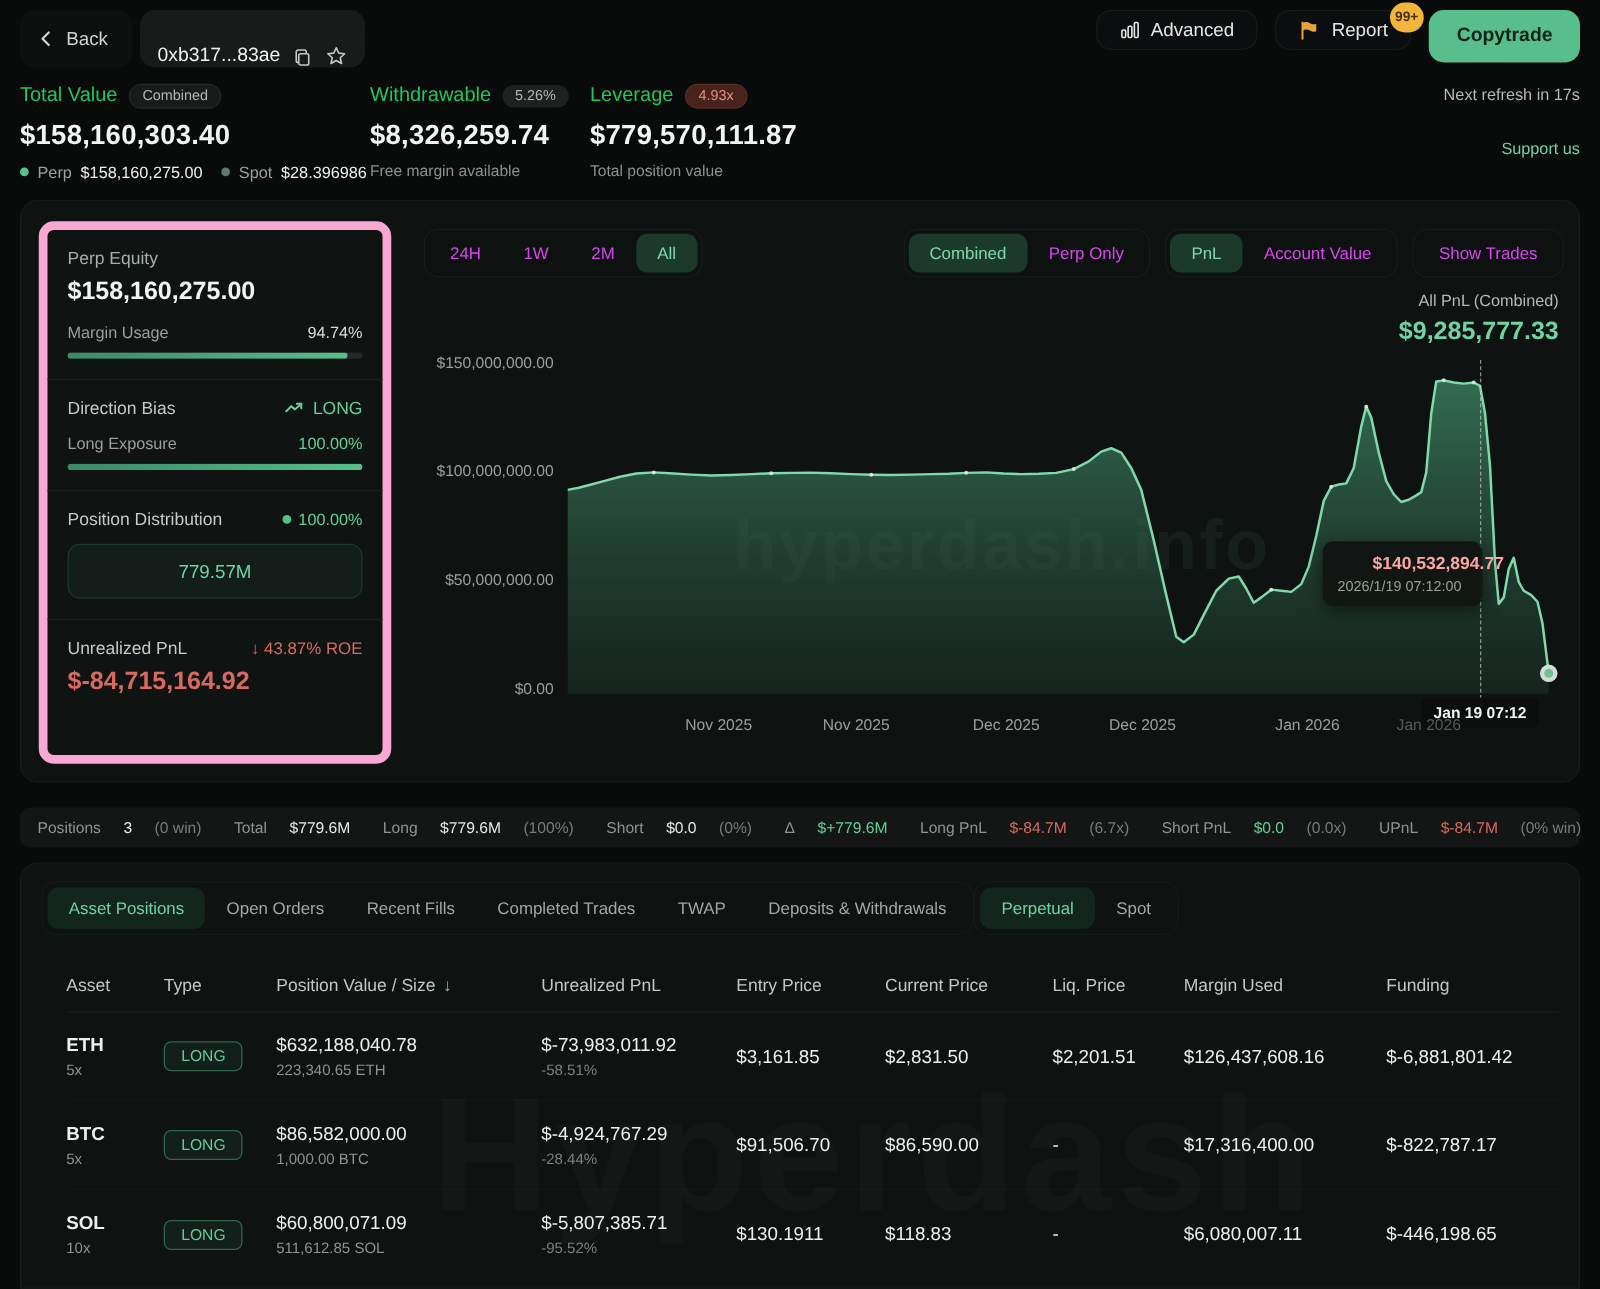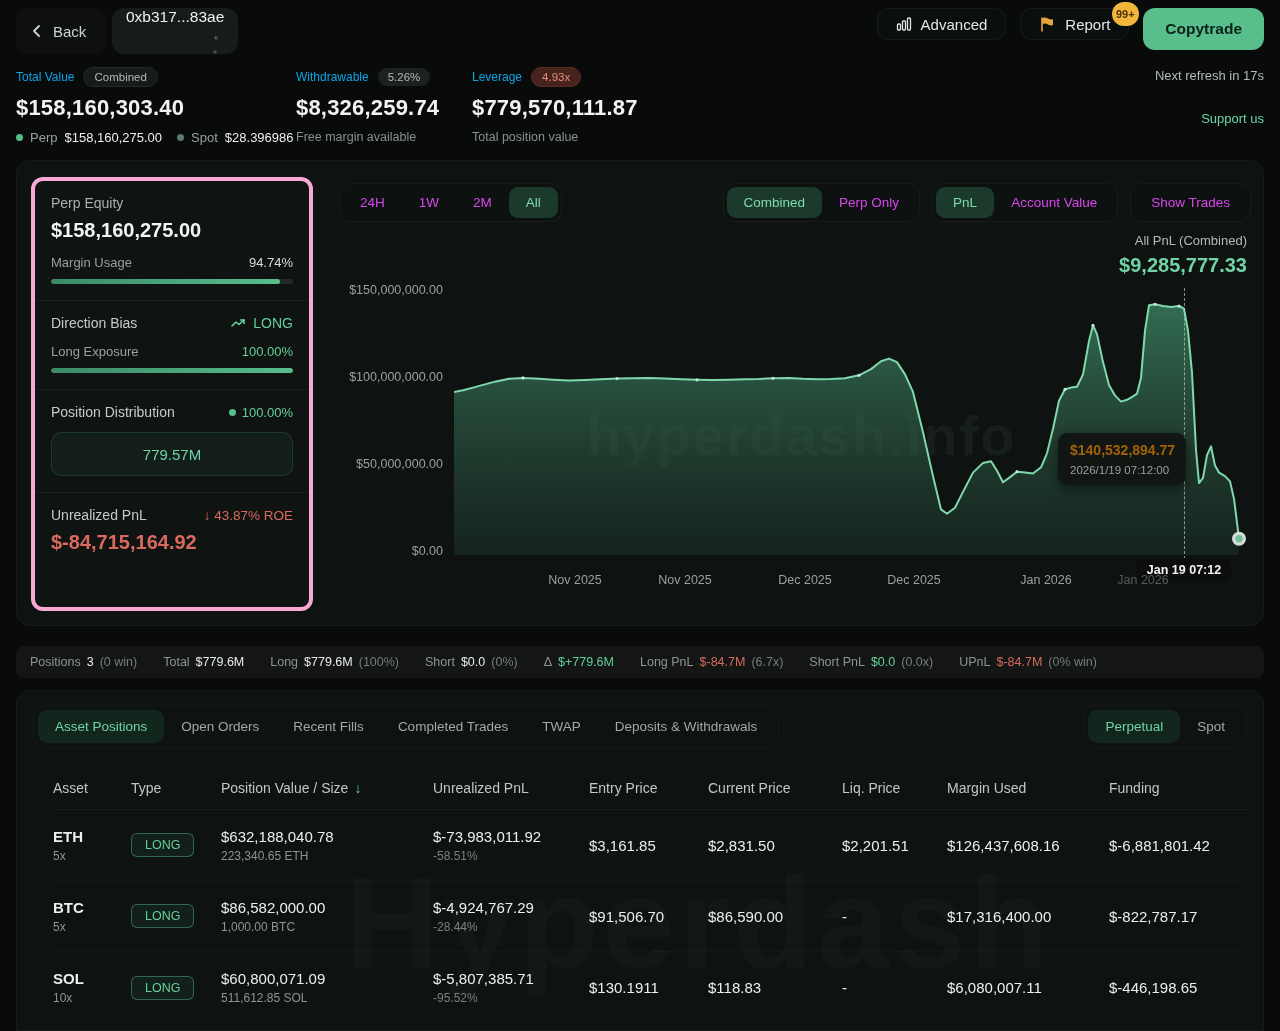--- a/index.html
+++ b/index.html
@@ -6,53 +6,53 @@
   html,body { width:1280px; height:1031px; overflow:hidden; background:#080b0a;
     font-family:"Liberation Sans","DejaVu Sans",sans-serif; color:#e8ebe9; }
 
   
   .topbar { position:absolute; left:0; top:0; width:1280px; height:62px; }
   .back-btn { position:absolute; left:16px; top:8px; height:46px; padding:0 20px 0 14px;
     display:flex; align-items:center; gap:9px; background:#14181677; border-radius:12px;
     color:#cfd4d0; font-size:15px; cursor:pointer; }
   .addr-pill { position:absolute; left:112px; top:8px; height:46px; padding:0 14px;
     display:flex; align-items:flex-end; gap:10px; background:#171b19; border-radius:12px;
-    font-size:15.5px; color:#eef1ef;flex-direction:column; }
+    font-size:15.5px; color:#eef1ef; }
   .top-right { position:absolute; right:16px; top:8px; display:flex; gap:14px; }
   .top-btn { height:32px; padding:0 18px; display:flex; align-items:center; gap:9px;
     background:#11151366; border:1px solid #20252299; border-radius:12px;
     color:#e4e7e5; font-size:15px; cursor:pointer; }
   .copytrade-btn { height:42px; padding:0 22px; display:flex; align-items:center;
     background:#57be8c; border-radius:12px; color:#0d2118; font-size:15.5px; font-weight:bold; cursor:pointer; }
   .badge-99 { position:absolute; left:1112px; top:2px; min-width:26px; height:24px; border-radius:13px;
     background:#f2b63c; color:#4a3208; font-size:11px; font-weight:bold;
     display:flex; align-items:center; justify-content:center; padding:0 4px; z-index:5; }
 
   
   .stats { position:absolute; left:0; top:64px; width:1280px; height:90px; }
   .stat-col { position:absolute; top:2px; }
   .stat-label-row { display:flex; align-items:center; gap:9px; height:22px; }
-  .stat-label { color:#0ea5e9; font-size:12px; }
+  .stat-label { color:#22c55e; font-size:16px; }
   .mini-pill { font-size:11.5px; color:#b4b9b5; background:#171b19; border:1px solid #242927;
     border-radius:999px; padding:3px 10px; }
   .mini-pill.red { background:#46241d; border-color:#5a2c22; color:#e2907f; }
   .stat-value { font-size:22px; font-weight:bold; letter-spacing:0.2px; margin-top:7px; color:#f2f4f2; }
   .stat-sub { margin-top:9px; font-size:12.5px; color:#8b918d; }
   .perp-spot { display:flex; align-items:center; gap:7px; margin-top:9px; font-size:13px; }
   .dot { width:7px; height:7px; border-radius:50%; display:inline-block; }
   .refresh-block { position:absolute; right:16px; top:4px; text-align:right; }
   .refresh-txt { font-size:13px; color:#b4b9b5; }
   .support-link { font-size:13px; color:#6fd3a4; margin-top:28px; cursor:pointer; }
 
   
   .main-panel { position:absolute; left:16px; top:160px; width:1248px; height:466px;
     background:#0e1211; border:1px solid #171c1a; border-radius:14px; }
 
   .left-card { position:absolute; left:14px; top:16px; width:282px; height:434px;
-    border:4px solid #f9a8d4; border-radius:12px; background:#0f1312; }
+    border:7px solid #f9a8d4; border-radius:12px; background:#0f1312; }
   .lc-section { padding:14px 16px 16px; }
   .lc-divider { height:1px; background:#1b201e; margin:0; }
   .lc-title { color:#a9afab; font-size:14px; }
   .lc-big { font-size:20px; font-weight:bold; margin-top:8px; color:#f2f4f2; }
   .lc-row { display:flex; justify-content:space-between; align-items:center; margin-top:13px; font-size:13px; }
   .bar-track { margin-top:9px; height:5px; border-radius:3px; background:#242928; overflow:hidden; }
   .bar-fill { height:100%; border-radius:3px; background:linear-gradient(90deg,#3c8a67,#57be8c); }
   .green-box { margin-top:12px; height:44px; border-radius:10px;
     background:rgba(87,190,140,0.07); border:1px solid rgba(87,190,140,0.16);
     display:flex; align-items:center; justify-content:center; color:#6fd3a4; font-size:15px; }
@@ -72,41 +72,41 @@
 
   .y-tick { position:absolute; right:822px; transform:translateY(-50%); font-size:12.5px; color:#9aa09c; white-space:nowrap; }
   .x-tick { position:absolute; top:412px; transform:translateX(-50%); font-size:12.5px; color:#9aa09c; white-space:nowrap; }
   .plot-svg { position:absolute; left:117px; top:127px; }
   .watermark { position:absolute; left:250px; top:242px; font-size:56px; font-weight:bold;
     color:rgba(130,215,175,0.07); letter-spacing:2px; pointer-events:none; }
   .crosshair { position:absolute; left:847px; top:127px; height:271px; width:0;
     border-left:1px dashed #c9cec9aa; }
   .tooltip-box { position:absolute; left:721px; top:272px; width:128px; background:rgba(17,21,19,0.96);
     border-radius:9px; padding:9px 12px; box-shadow:0 4px 14px rgba(0,0,0,0.5); }
-  .tooltip-value { font-size:14px; font-weight:bold; color:#a16207; white-space:nowrap; }
+  .tooltip-value { font-size:14px; font-weight:bold; color:#fca5a5; white-space:nowrap;margin-left:28px; }
   .tooltip-time { font-size:11.5px; color:#9aa09c; margin-top:6px; white-space:nowrap; }
   .axis-tooltip { position:absolute; left:847px; top:397px; transform:translateX(-50%);
     background:#0b0e0d; border-radius:5px; padding:5px 10px; font-size:12.5px; font-weight:bold;
     color:#f2f4f2; white-space:nowrap; }
 
   
   .pos-strip { position:absolute; left:16px; top:646px; width:1248px; height:32px;
     background:#131614; border-radius:8px; display:flex; align-items:center; gap:26px;
     padding:0 14px; font-size:12.5px; }
-  .ps-item { display:flex; gap:6px; align-items:center; white-space:nowrap;text-align:center; }
+  .ps-item { display:flex; gap:18px; align-items:center; white-space:nowrap;text-align:center; }
   .ps-label { color:#8e948f; }
   .ps-value { color:#e8ebe9; }
   .ps-suffix { color:#777d78; }
   .ps-green { color:#63d098; }
   .ps-red { color:#d96a5e; }
 
   
   .bottom-panel { position:absolute; left:16px; top:690px; width:1248px; height:341px;
     background:#0e1211; border:1px solid #171c1a; border-radius:14px 14px 0 0; overflow:hidden; }
-  .tabs-row { display:flex; justify-content:space-between; align-items:center; padding:14px 16px 8px; }
+  .tabs-row { display:flex; justify-content:flex-start; align-items:center; padding:14px 16px 8px; }
   .tab-group { display:inline-flex; border:1px solid #1e232177; border-radius:12px; padding:4px; }
   .tab { padding:9px 17px; font-size:13.5px; color:#a3a8a4; border-radius:9px; cursor:pointer; white-space:nowrap; }
   .tab.active { background:#16332899; color:#6fd3a4; }
 
   .tbl { padding:10px 16px 0 36px; position:relative; }
   .tbl-grid { display:grid; grid-template-columns:78px 90px 212px 156px 119px 134px 105px 162px 1fr; align-items:center; }
   .tbl-head { height:44px; color:#c3c8c4; font-size:14px; border-bottom:1px solid #1a1f1d; }
   .tbl-row { height:71px; border-bottom:1px solid rgba(255,255,255,0.025); }
   .cell-stack { display:flex; flex-direction:column; gap:4px; }
   .cell-main { font-size:15px; color:#ecefed; }

